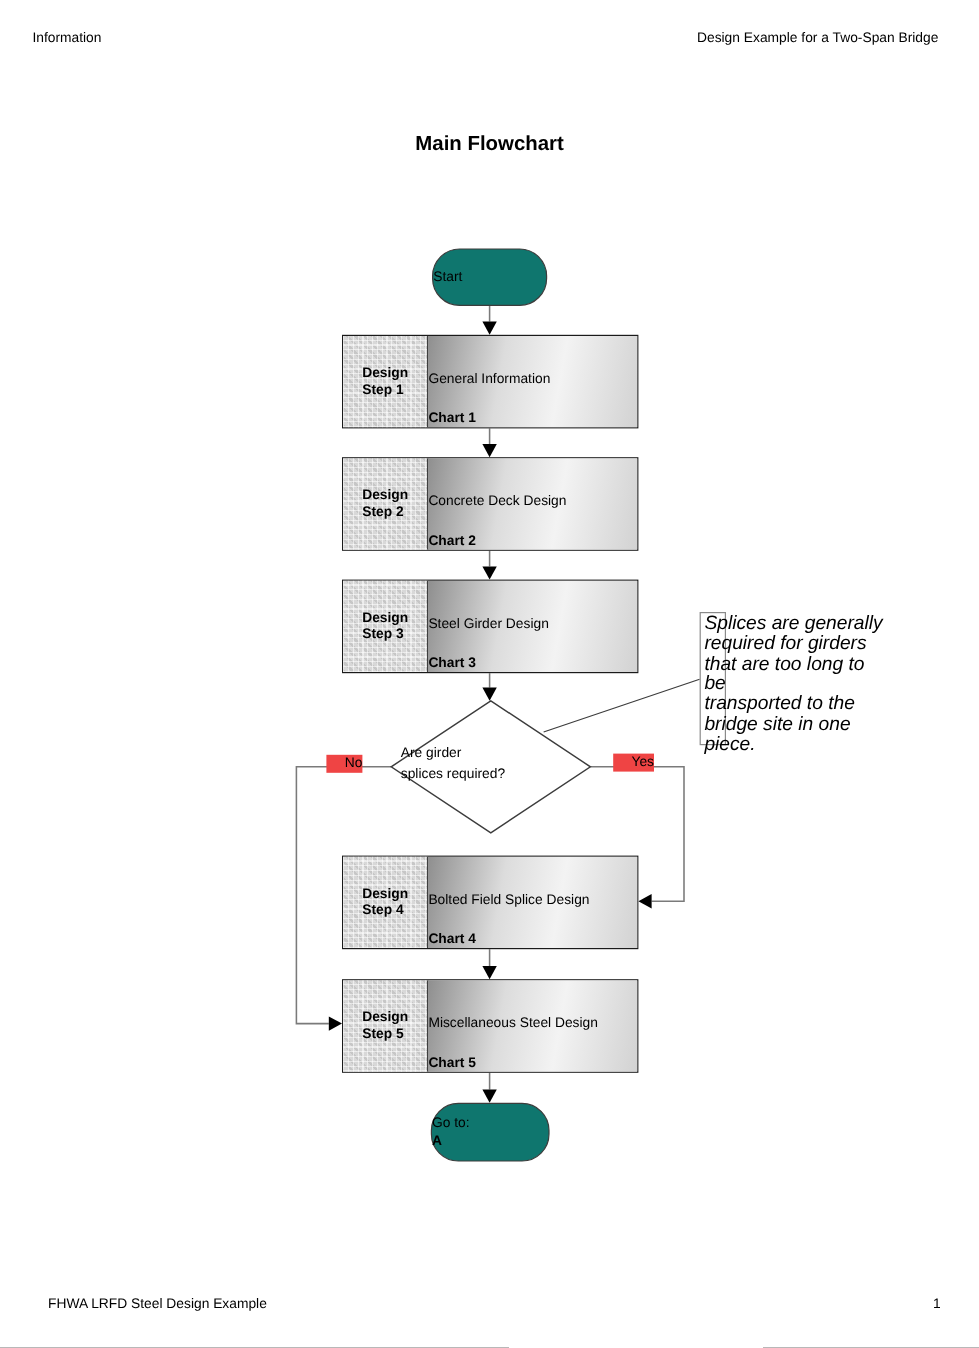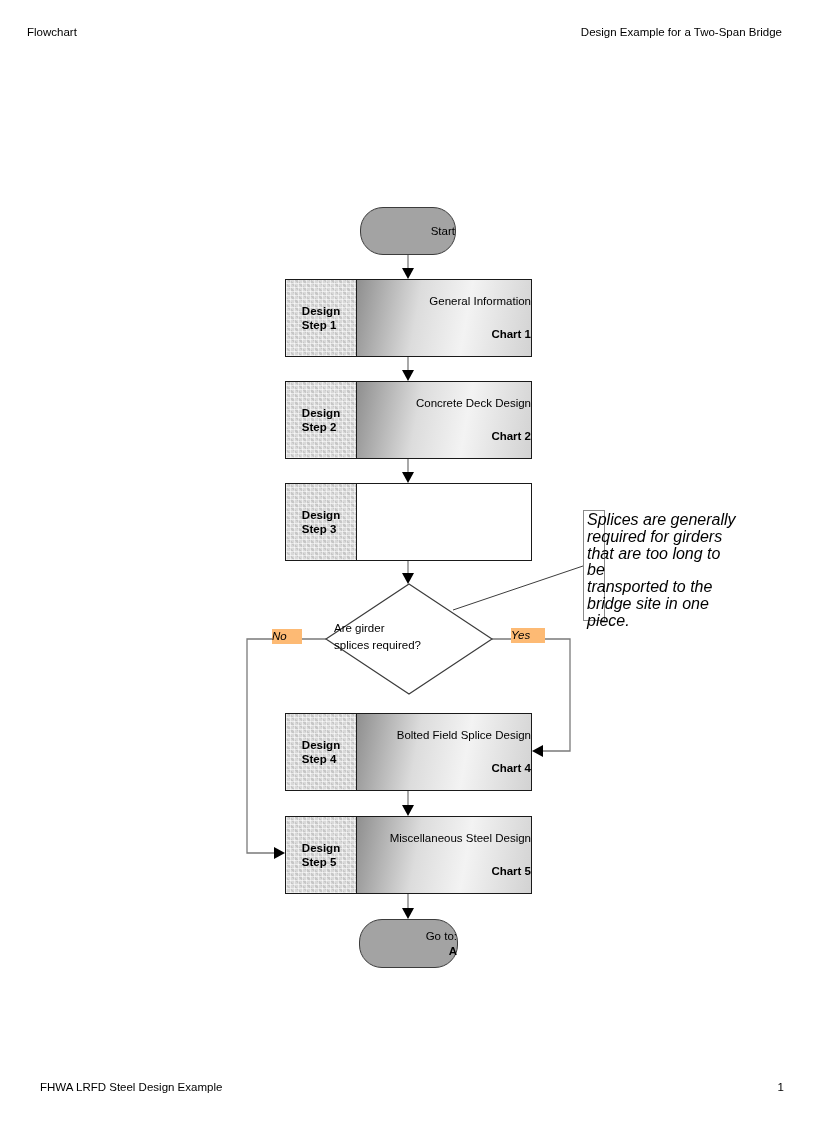--- a/index.html
+++ b/index.html
@@ -8,22 +8,22 @@
     font-family:"Liberation Sans", sans-serif;color:#000;
     margin:0 auto;overflow:hidden;
   }
   .abs{position:absolute;}
   .hdr{font-size:11.5px;top:26px;}
   .ftr{font-size:11.5px;top:1081px;margin-left:13px;}
   .title{left:0;right:0;top:110px;text-align:center;font-size:17px;font-weight:bold;z-index:2;}
   svg.connectors{position:absolute;left:0;top:0;z-index:1;}
   
   .terminal{
-    background:#a3a3a3;border:1.4px solid #3c3c3c;border-radius:23px;
-    display:flex;flex-direction:column;align-items:flex-end;justify-content:center;
+    background:#0f766e;border:1.4px solid #3c3c3c;border-radius:23px;
+    display:flex;flex-direction:column;align-items:flex-start;justify-content:center;
     font-size:11.5px;line-height:15px;z-index:2;text-align:center;
   }
   
   .stepbox{
     border:1.4px solid #1a1a1a;display:flex;box-sizing:border-box;
     width:247px;height:78px;z-index:2;
   }
   .stepbox .label{
     width:71px;box-sizing:border-box;border-right:1.4px solid #1a1a1a;
     background-color:#d8d8d8;
@@ -31,51 +31,52 @@
       repeating-linear-gradient(0deg, rgba(255,255,255,.55) 0 1px, rgba(0,0,0,0) 1px 4px),
       repeating-linear-gradient(90deg, rgba(255,255,255,.55) 0 1px, rgba(0,0,0,0) 1px 4px),
       repeating-linear-gradient(45deg, rgba(120,120,120,.18) 0 2px, rgba(0,0,0,0) 2px 5px);
     display:flex;align-items:center;justify-content:center;
     font-weight:bold;font-size:11.5px;line-height:14px;
     white-space:pre-line;
   }
   .stepbox .content{
     flex:1;
     background:linear-gradient(100deg,#8f8f8f 0%,#dcdcdc 35%,#f3f3f3 62%,#d2d2d2 100%);
-    display:flex;flex-direction:column;align-items:flex-end;
-    font-size:11.5px;padding-top:15px;
+    display:flex;flex-direction:column;align-items:flex-start;
+    font-size:11.5px;padding-top:30px;
   }
   .stepbox .content .box-title{line-height:13px;}
   .stepbox .content .box-chart{font-weight:bold;margin-top:20px;line-height:13px;}
   .decision-text{
     left:334px;top:620px;width:150px;text-align:left;
     font-size:11.5px;line-height:17px;z-index:2;
   }
   .branch-label{
-    font-size:11.5px;background:#fdba74;text-align:left;z-index:3;line-height:13px;padding:1px 0;font-style:italic;
+    font-size:11.5px;background:#ef4444;text-align:right;z-index:3;line-height:13px;padding:1px 0;
   }
   .annotation-bracket{
     left:583px;top:510px;width:22px;height:111px;
     border:1px solid #8a8a8a;box-sizing:border-box;background:transparent;z-index:2;
   }
   .annotation-text{
     left:587px;top:512px;width:150px;font-size:16px;font-style:italic;
     line-height:16.8px;z-index:3;
   }
   .annotation-text span{display:block;}
   .end-a{font-weight:bold;}
 </style>
 </head>
 <body>
 
 <div class="page">
 
-  <div class="abs hdr" style="left:27px;">Flowchart</div>
+  <div class="abs hdr" style="left:27px;">Information</div>
   <div class="abs hdr" style="right:34px;">Design Example for a Two-Span Bridge</div>
 
+  <div class="abs title">Main Flowchart</div>
 
   <svg class="connectors" width="816" height="1123" viewBox="0 0 816 1123">
 
     <g stroke="#7a7a7a" stroke-width="1.3">
       <line x1="408" y1="253" x2="408" y2="268"></line>
       <line x1="408" y1="357" x2="408" y2="371"></line>
       <line x1="408" y1="459" x2="408" y2="472"></line>
       <line x1="408" y1="561" x2="408" y2="573"></line>
       <line x1="408" y1="791" x2="408" y2="805"></line>
       <line x1="408" y1="894" x2="408" y2="908"></line>
@@ -117,20 +118,24 @@
 Step 2</div>
     <div class="content">
       <div class="box-title">Concrete Deck Design</div>
       <div class="box-chart">Chart 2</div>
     </div>
   </div>
 
   <div class="abs stepbox" style="left:285px;top:483px;">
     <div class="label">Design
 Step 3</div>
+    <div class="content">
+      <div class="box-title">Steel Girder Design</div>
+      <div class="box-chart">Chart 3</div>
+    </div>
   </div>
 
   <div class="abs decision-text">
     <div>Are girder</div>
     <div>splices required?</div>
   </div>
   <div class="abs branch-label" style="left:272px;top:629px;width:30px;">No</div>
   <div class="abs branch-label" style="left:511px;top:628px;width:34px;">Yes</div>
 
   <div class="abs annotation-bracket"></div>

